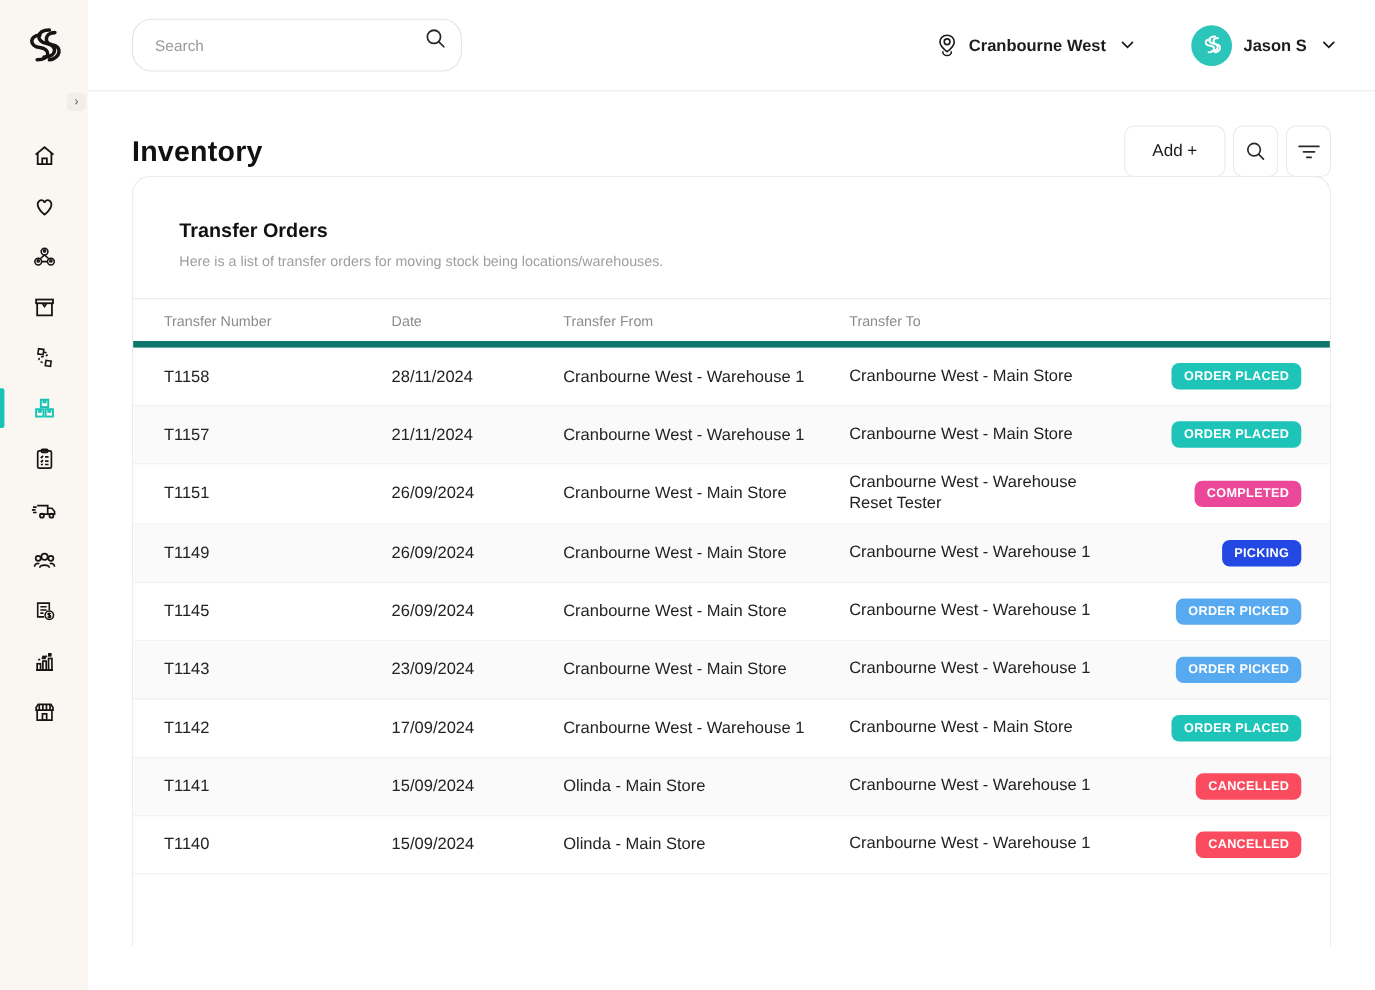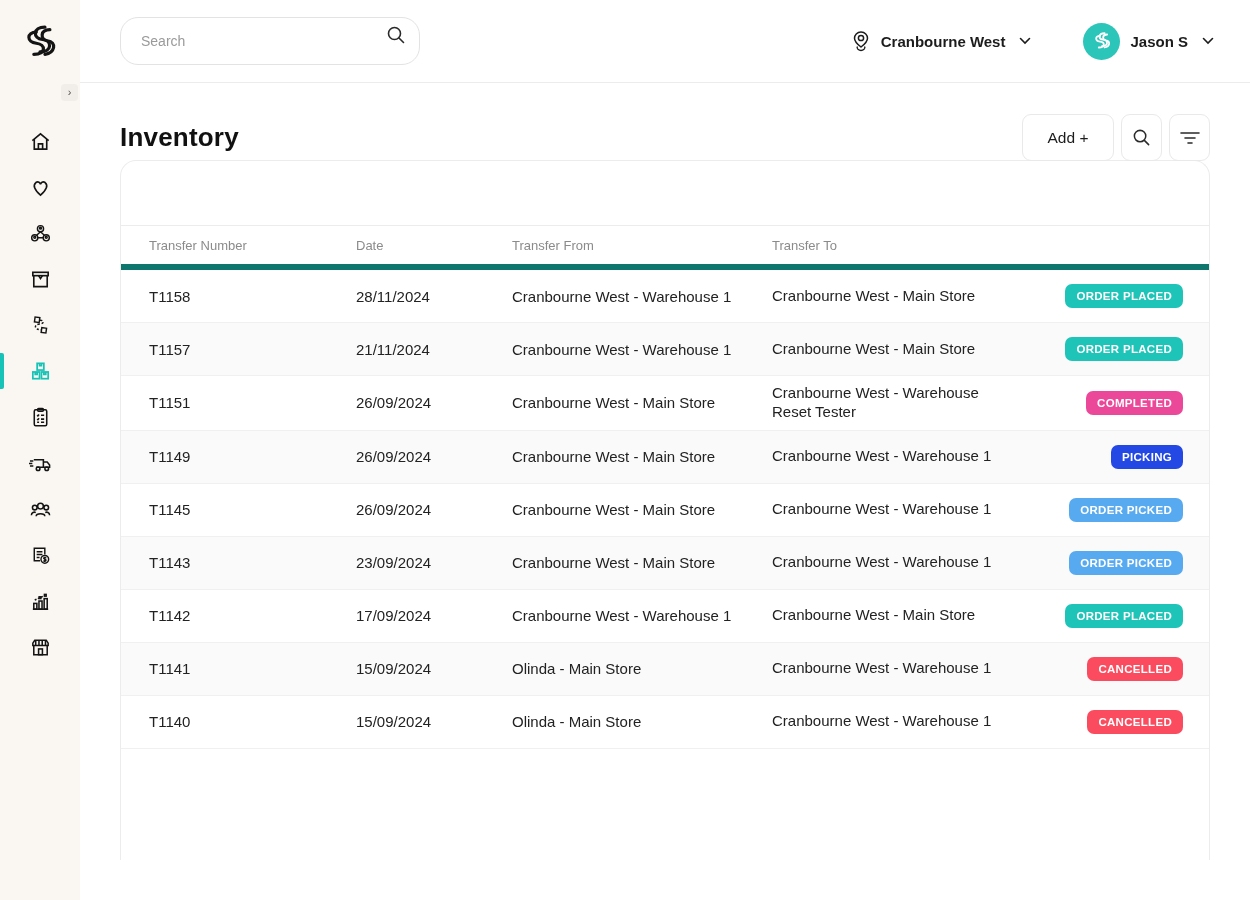--- a/index.html
+++ b/index.html
@@ -247,20 +247,22 @@
           <svg width="20" height="14" viewBox="0 0 20 14" fill="none">
             <path d="M1 2 H19 M5 7 H15 M8 12 H12" stroke="#2a2a2a" stroke-width="1.6" stroke-linecap="round"></path>
           </svg>
         </button>
       </div>
     </div>
 
 
     <section class="card">
       <div class="card-head">
+        <h2 class="card-title">Transfer Orders</h2>
+        <p class="card-sub">Here is a list of transfer orders for moving stock being locations/warehouses.</p>
       </div>
       <div class="thead" id="thead">
           <span>Transfer Number</span>
           <span>Date</span>
           <span>Transfer From</span>
           <span>Transfer To</span>
         </div>
       <div id="tbody">
           <div class="trow">
             <span>T1158</span>

